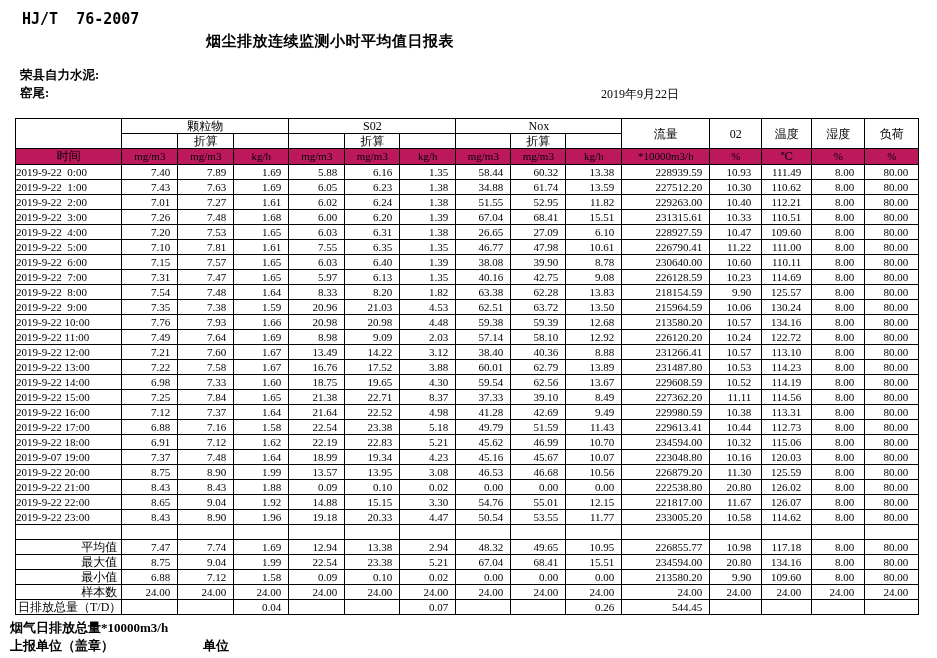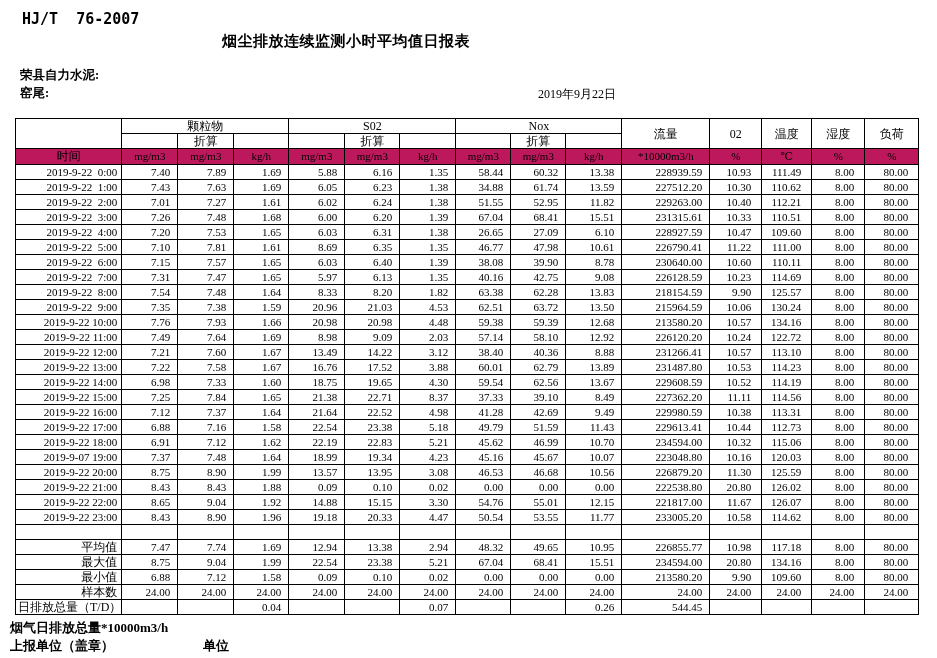--- a/index.html
+++ b/index.html
@@ -4,34 +4,34 @@
 <style>
   html,body{margin:0;padding:0;}
   body{
     width:937px;height:658px;background:#ffffff;color:#000;
     font-family:"Liberation Serif","DejaVu Serif",serif;
     position:relative;overflow:hidden;
   }
   .std{position:absolute;left:22px;top:10px;font-weight:bold;font-size:15px;
        font-family:"DejaVu Sans Mono",monospace;white-space:pre;}
   .title{position:absolute;left:0;top:32px;width:660px;text-align:center;
-         font-weight:bold;font-size:15px;letter-spacing:0.5px;margin-left:16px;}
+         font-weight:bold;font-size:15px;letter-spacing:0.5px;}
   .company{position:absolute;left:20px;top:67px;font-weight:bold;font-size:12.5px;}
   .kiln{position:absolute;left:20px;top:85px;font-weight:bold;font-size:12.5px;}
-  .date{position:absolute;left:538px;top:86px;font-size:12px;}
+  .date{position:absolute;left:601px;top:86px;font-size:12px;}
 
   table.report{position:absolute;left:15px;top:118px;border-collapse:collapse;
                table-layout:fixed;}
   .report th,.report td{border:1px solid #000;overflow:hidden;white-space:pre;
                padding:0;font-weight:normal;}
   .report thead th{font-size:12px;text-align:center;height:14px;line-height:14px;}
   .report thead tr.units th{font-size:11px;height:15px;line-height:15px;}
   .green{background:#be185d;}
   .report td{font-size:11px;height:14px;line-height:14px;}
-  .c-time{text-align:right;padding-right:4px !important;}
+  .c-time{text-align:left;padding-right:4px !important;}
   .c-num{text-align:right;padding-right:7px !important;}
   .c-numw{text-align:right;padding-right:10px !important;}
   .c-slabel{text-align:right;padding-right:4px !important;font-size:12px !important;}
   .c-tlabel{text-align:left;padding-left:2px !important;font-size:12px !important;}
   .f1{position:absolute;left:10px;top:619px;font-weight:bold;font-size:13px;}
   .f2{position:absolute;left:10px;top:637px;font-weight:bold;font-size:13px;}
   .f3{position:absolute;left:203px;top:637px;font-weight:bold;font-size:13px;}
 </style>
 </head>
 <body>
@@ -185,21 +185,21 @@
         <td class="c-numw">10.47</td>
         <td class="c-numw">109.60</td>
         <td class="c-numw">8.00</td>
         <td class="c-numw">80.00</td>
       </tr>
       <tr>
         <td class="c-time">2019-9-22  5:00</td>
         <td class="c-num">7.10</td>
         <td class="c-num">7.81</td>
         <td class="c-num">1.61</td>
-        <td class="c-num">8.69</td>
+        <td class="c-num">7.55</td>
         <td class="c-num">6.35</td>
         <td class="c-num">1.35</td>
         <td class="c-num">46.77</td>
         <td class="c-num">47.98</td>
         <td class="c-num">10.61</td>
         <td class="c-num">226790.41</td>
         <td class="c-numw">11.22</td>
         <td class="c-numw">111.00</td>
         <td class="c-numw">8.00</td>
         <td class="c-numw">80.00</td>

